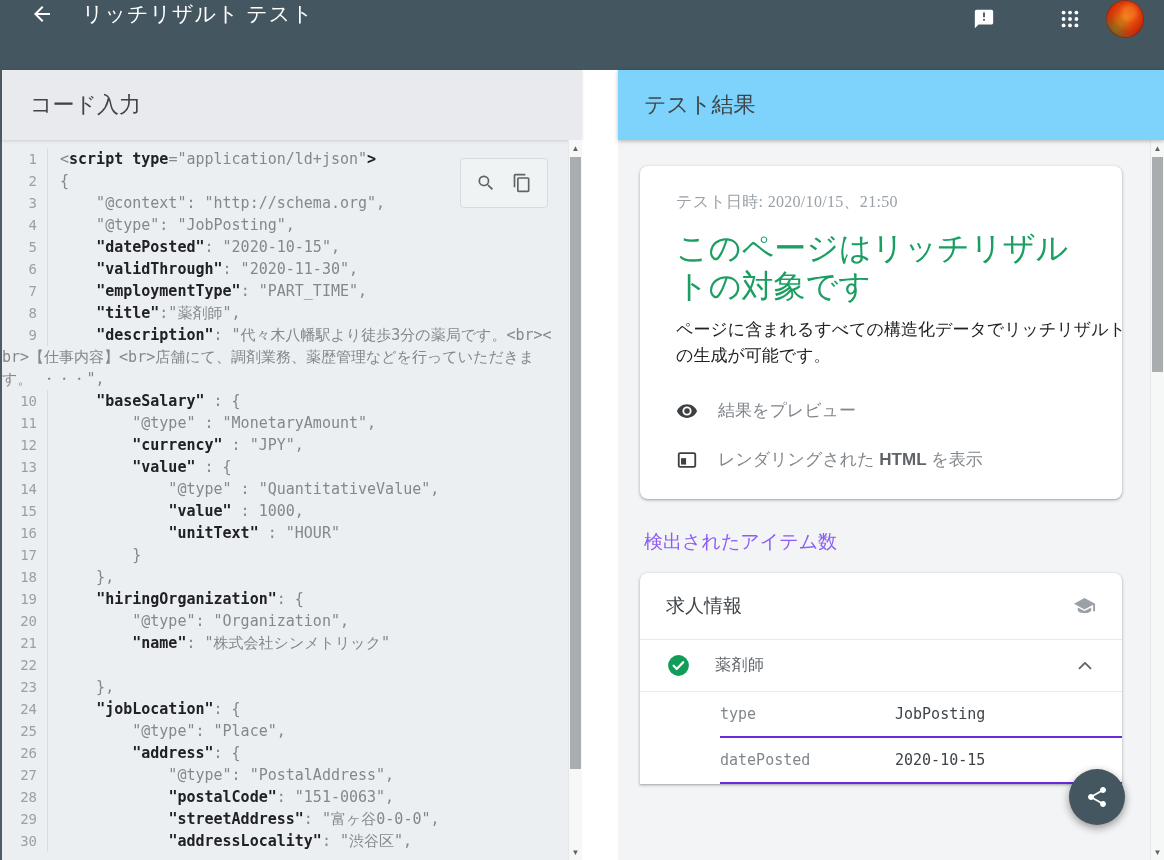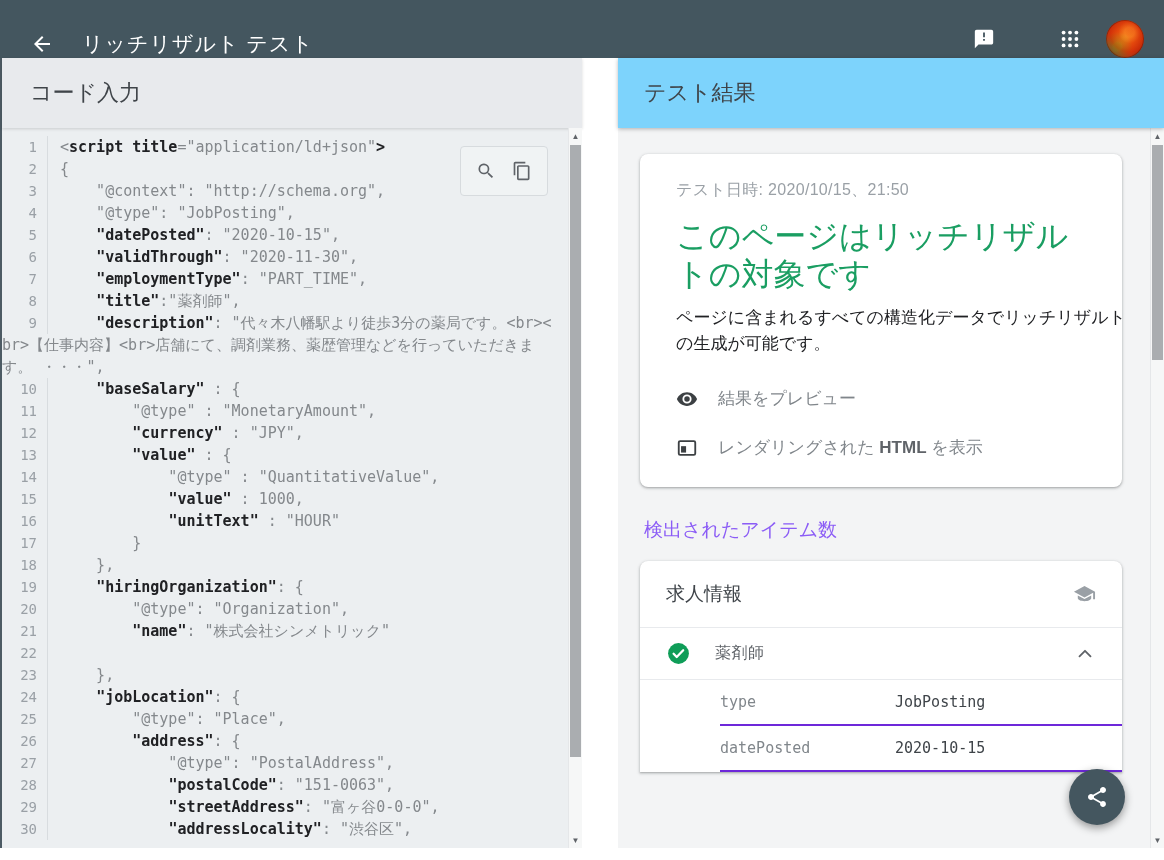--- a/index.html
+++ b/index.html
@@ -1,20 +1,20 @@
 <!DOCTYPE html>
 <html><head>
 <meta charset="utf-8">
 <style>
   * { margin:0; padding:0; box-sizing:border-box; }
   html,body { width:1164px; height:860px; overflow:hidden; }
   body { font-family:"Liberation Sans", sans-serif; background:#fff; position:relative; }
 
   
-  .topbar { height:58px; background:#44565f; display:flex; align-items:flex-end; padding:0 20px 0 28px; }
+  .topbar { height:70px; background:#44565f; display:flex; align-items:flex-start; padding:0 20px 0 28px; }
   .back-btn { width:28px; height:28px; display:flex; align-items:center; justify-content:center; cursor:pointer; }
   .app-title { color:#fff; font-size:21px; letter-spacing:1px; margin-left:26px; }
   .topbar-right { margin-left:auto; display:flex; align-items:center; }
   .tb-icon { width:24px; height:24px; display:flex; align-items:center; justify-content:center; cursor:pointer; }
   .feedback { margin-right:62px; }
   .apps { margin-right:24px; }
   .avatar { width:38px; height:38px; border-radius:50%;
     background: radial-gradient(circle at 62% 32%, #ecc56d 0 14%, #d2772f 32%, #b44f22 56%, #81361672 70%, #5a2410 100%),
                 radial-gradient(circle at 30% 70%, #7a8b3a 0 10%, #b44f22 40%, #6b2b14 100%);
     background-blend-mode:overlay; box-shadow: inset 0 0 0 1px rgba(0,0,0,.25); }
@@ -50,21 +50,21 @@
   .ph-right { background:#7dd3fc; padding-left:26px; box-shadow:0 1px 4px rgba(0,0,0,.28); }
   .right-scroll { flex:1; position:relative; overflow:hidden; z-index:1; }
 
   .status-strip { display:flex; align-items:center; padding:24px 26px 20px 26px; border-bottom:1px solid #e7e9eb; }
   .status-text { margin-left:18px; font-size:17px; color:#3c4043; letter-spacing:.5px; }
   .status-link { margin-left:18px; font-size:14px; color:#80868b; font-weight:bold; letter-spacing:.5px; cursor:pointer; }
 
   .card { background:#fff; border-radius:8px; margin:0 42px 0 22px;
     box-shadow:0 1px 2px rgba(60,64,67,.3), 0 1px 3px 1px rgba(60,64,67,.15); }
   .result-card { margin-top:26px; padding:26px 28px 28px 36px; }
-  .meta { font-size:16px; color:#9aa0a6; letter-spacing:.3px; }
+  .meta { font-size:16px; color:#9aa0a6; letter-spacing:.3px;font-family:Liberation Serif, serif; }
   .headline { font-size:32px; line-height:38px; color:#1a9e62; margin-top:16px; width:410px; font-weight:normal; }
   .body-text { font-size:17px; line-height:26px; color:#202124; margin-top:12px; width:454px; }
   .action { display:flex; align-items:center; margin-top:30px; font-size:17px; color:#80868b; cursor:pointer; }
   .action + .action { margin-top:26px; }
   .action .a-icon { width:22px; height:22px; margin-right:20px; display:flex; }
   .action b { color:#5f6368; }
 
   .section-title { margin:30px 0 0 26px; font-size:19px; color:#8b5cf6; }
 
   .items-card { margin-top:18px; border-radius:8px 8px 0 0; overflow:hidden; }
@@ -118,21 +118,21 @@
 </div>
 
 <div class="main">
 
   <section class="left-panel">
     <div class="ph ph-left">
       <span>コード入力</span>
     </div>
     <div class="code-wrap">
       <div id="code-lines">
-          <div class="code-line"><span class="ln">1</span><span class="cv">&lt;</span><span class="ck">script title</span><span class="cv">="application/ld+json"</span><span class="ck">&gt;</span></div>
+          <div class="code-line"><span class="ln">1</span><span class="cv">&lt;</span><span class="ck">script type</span><span class="cv">="application/ld+json"</span><span class="ck">&gt;</span></div>
           <div class="code-line"><span class="ln">2</span><span class="cv">{</span></div>
           <div class="code-line"><span class="ln">3</span><span class="cv">    "@context": "http://schema.org",</span></div>
           <div class="code-line"><span class="ln">4</span><span class="cv">    "@type": "JobPosting",</span></div>
           <div class="code-line"><span class="ln">5</span><span class="cv">    </span><span class="ck">"datePosted"</span><span class="cv">: "2020-10-15",</span></div>
           <div class="code-line"><span class="ln">6</span><span class="cv">    </span><span class="ck">"validThrough"</span><span class="cv">: "2020-11-30",</span></div>
           <div class="code-line"><span class="ln">7</span><span class="cv">    </span><span class="ck">"employmentType"</span><span class="cv">: "PART_TIME",</span></div>
           <div class="code-line"><span class="ln">8</span><span class="cv">    </span><span class="ck">"title"</span><span class="cv">:"薬剤師",</span></div>
           <div class="code-line"><span class="ln">9</span><span class="cv">    </span><span class="ck">"description"</span><span class="cv">: "代々木八幡駅より徒歩3分の薬局です。&lt;br&gt;&lt;br&gt;【仕事内容】&lt;br&gt;店舗にて、調剤業務、薬歴管理などを行っていただきます。 ・・・",</span></div>
           <div class="code-line"><span class="ln">10</span><span class="cv">    </span><span class="ck">"baseSalary"</span><span class="cv"> : {</span></div>
           <div class="code-line"><span class="ln">11</span><span class="cv">        "@type" : "MonetaryAmount",</span></div>

